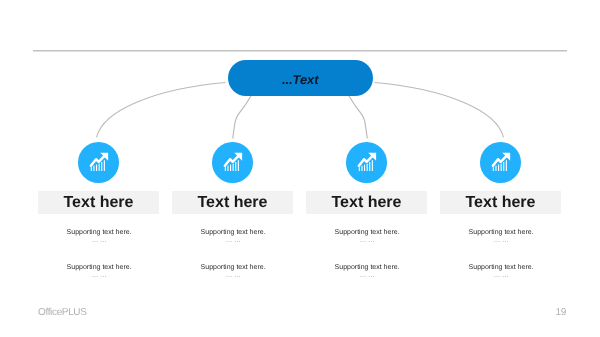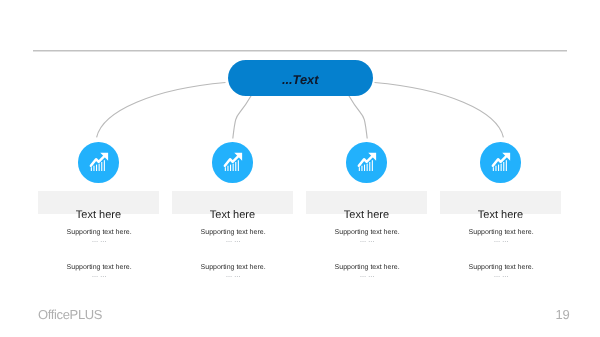--- a/index.html
+++ b/index.html
@@ -16,27 +16,27 @@
   .center-label{position:absolute;left:0;top:0.6px;width:145.4px;height:22px;
        display:flex;align-items:center;justify-content:center;
        color:#0f172a;font-weight:bold;font-style:italic;font-size:12.8px;margin-top:8px;}
 
   .circle{position:absolute;width:40.7px;height:40.7px;border-radius:50%;background:#22b1fc;top:142px;}
   .circle svg{position:absolute;left:9.35px;top:9.35px;overflow:visible;}
 
   .labelbox{position:absolute;top:191px;width:120.8px;height:22.8px;background:#f2f2f2;}
   .labelbox .t{position:absolute;left:0;top:1px;width:120.8px;height:22.8px;
        display:flex;align-items:center;justify-content:center;
-       font-size:11px;font-weight:normal;color:#1a1a1a;margin-top:12px;}
+       font-size:16px;font-weight:bold;color:#1a1a1a;}
 
   .support{position:absolute;width:160px;text-align:center;}
   .support .l1{font-size:7px;color:#2e2e2e;line-height:9px;white-space:nowrap;}
   .support .l2{font-size:6.5px;color:#8d9298;line-height:8.5px;white-space:nowrap;}
 
-  .foot{position:absolute;top:307px;font-size:13px;color:#b0b0b0;letter-spacing:-0.35px;}
+  .foot{position:absolute;top:307px;font-size:10px;color:#b0b0b0;letter-spacing:-0.35px;}
   .foot-left{left:38px;}
   .foot-right{left:555.5px;}
 </style>
 </head>
 <body>
 
 <div class="slide">
 
   <svg class="top-rule" viewBox="0 0 600 337" width="600" height="337">
       <line x1="33" y1="50.7" x2="567" y2="50.7" stroke="#c2c2c2" stroke-width="1.45"></line>

